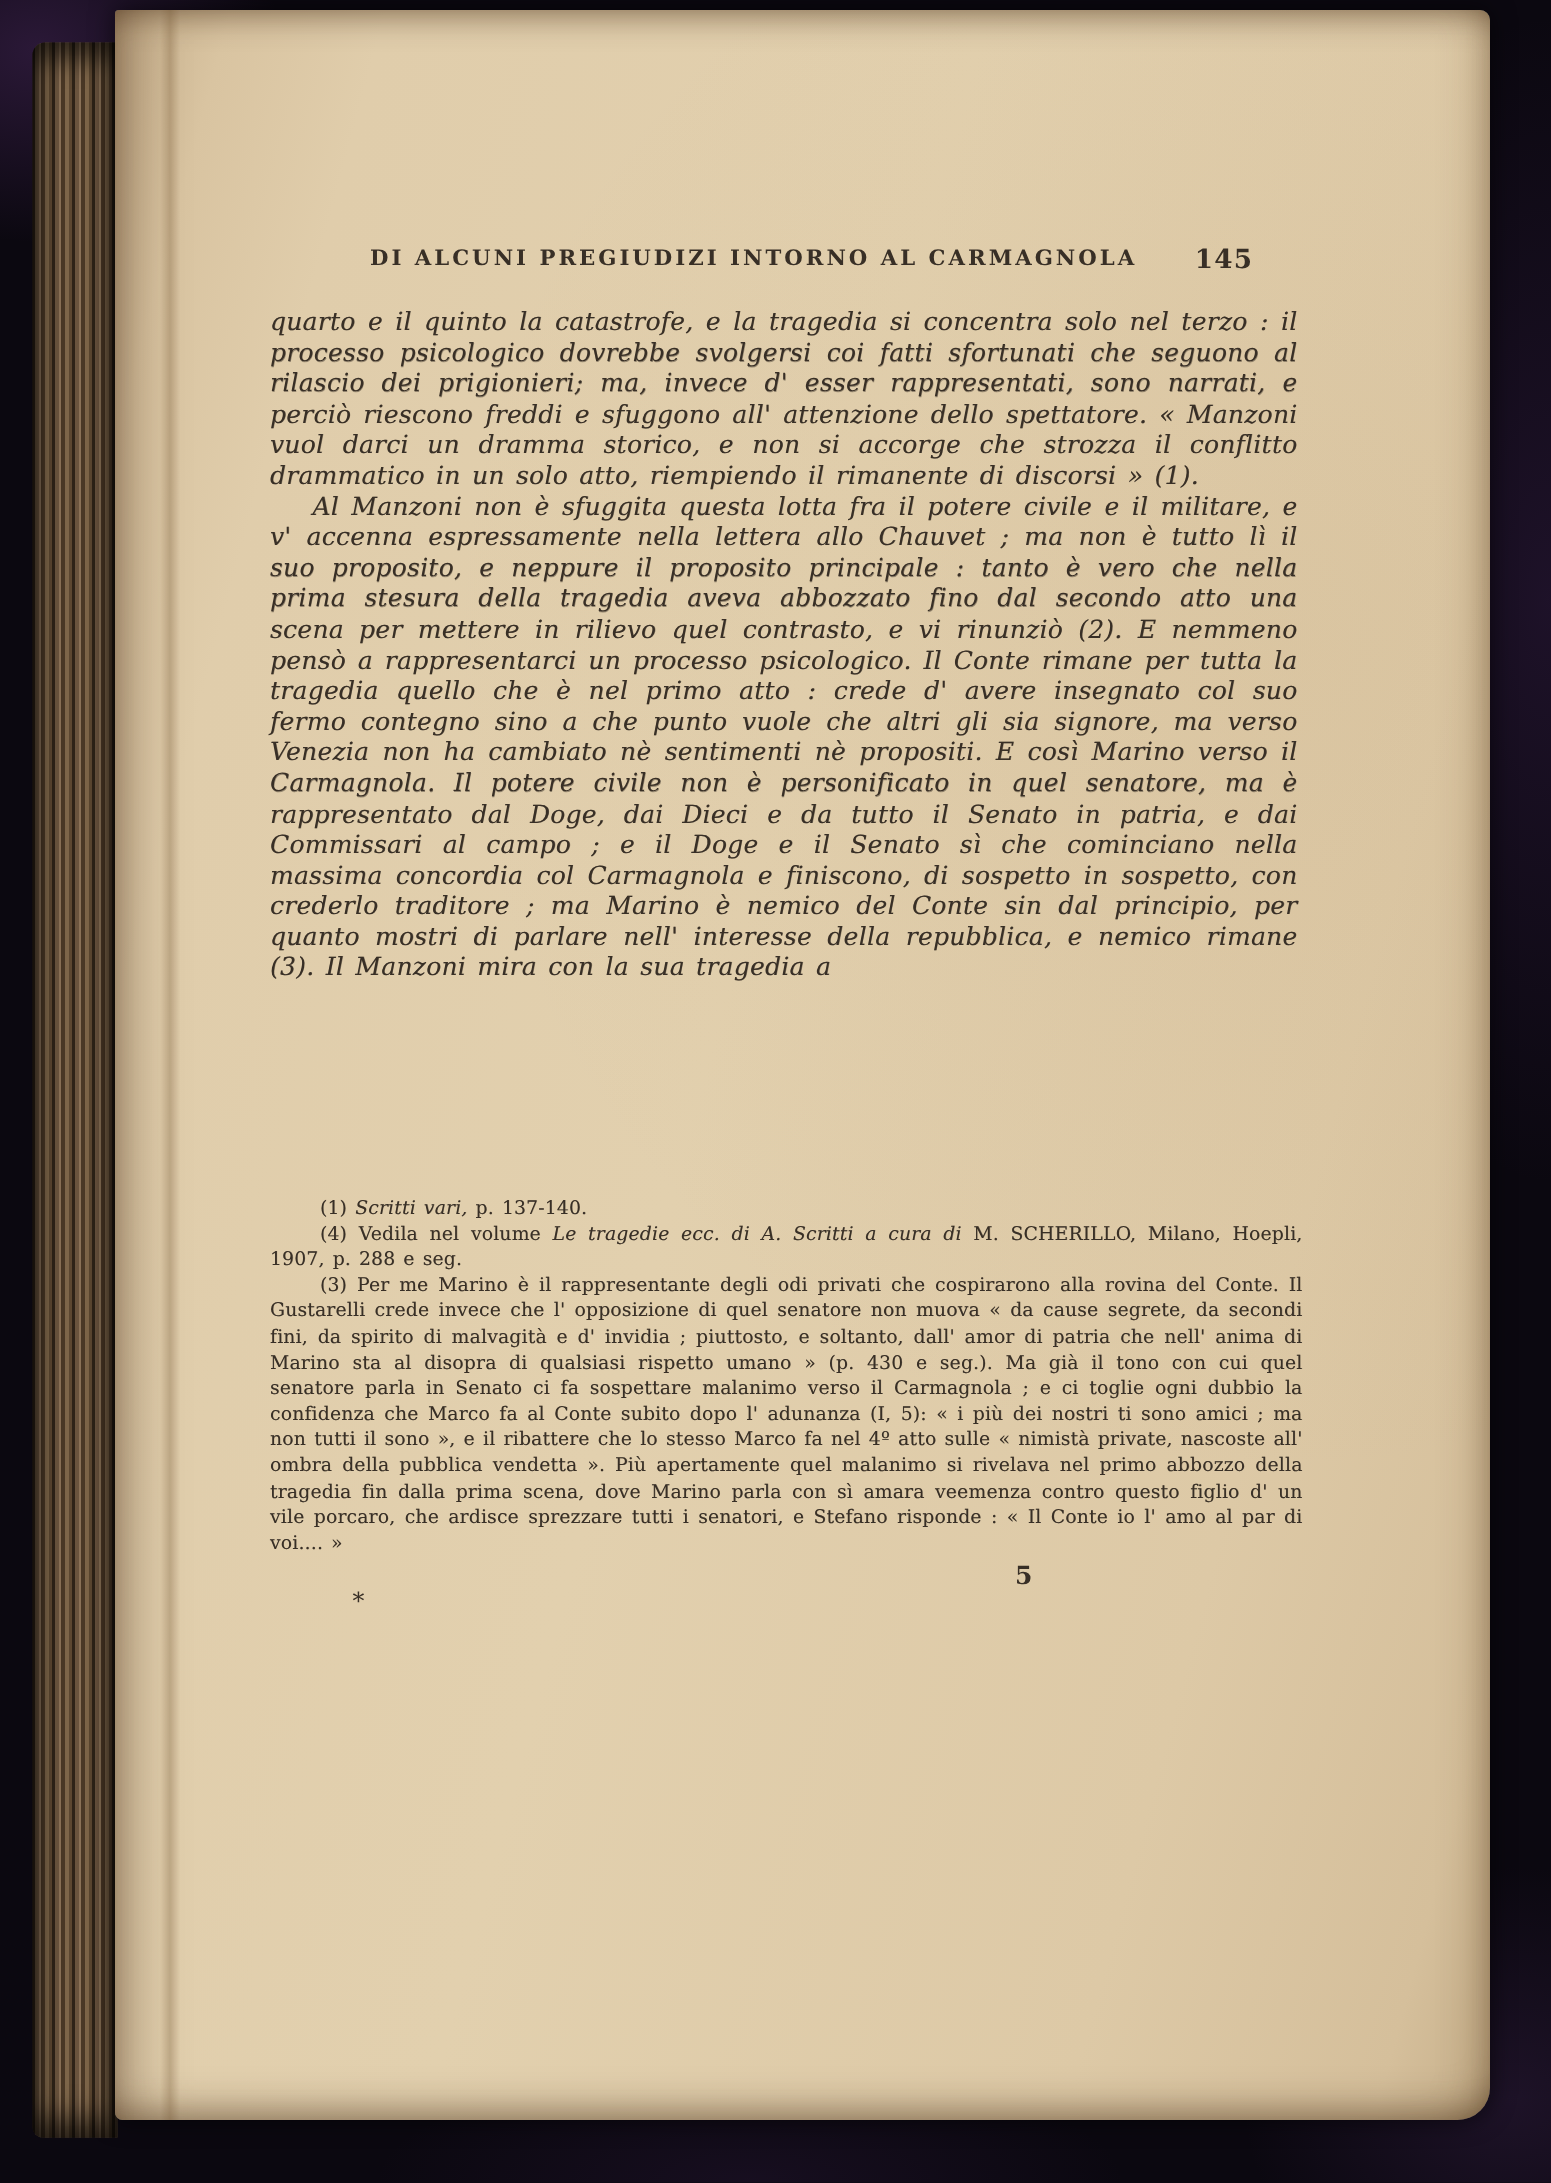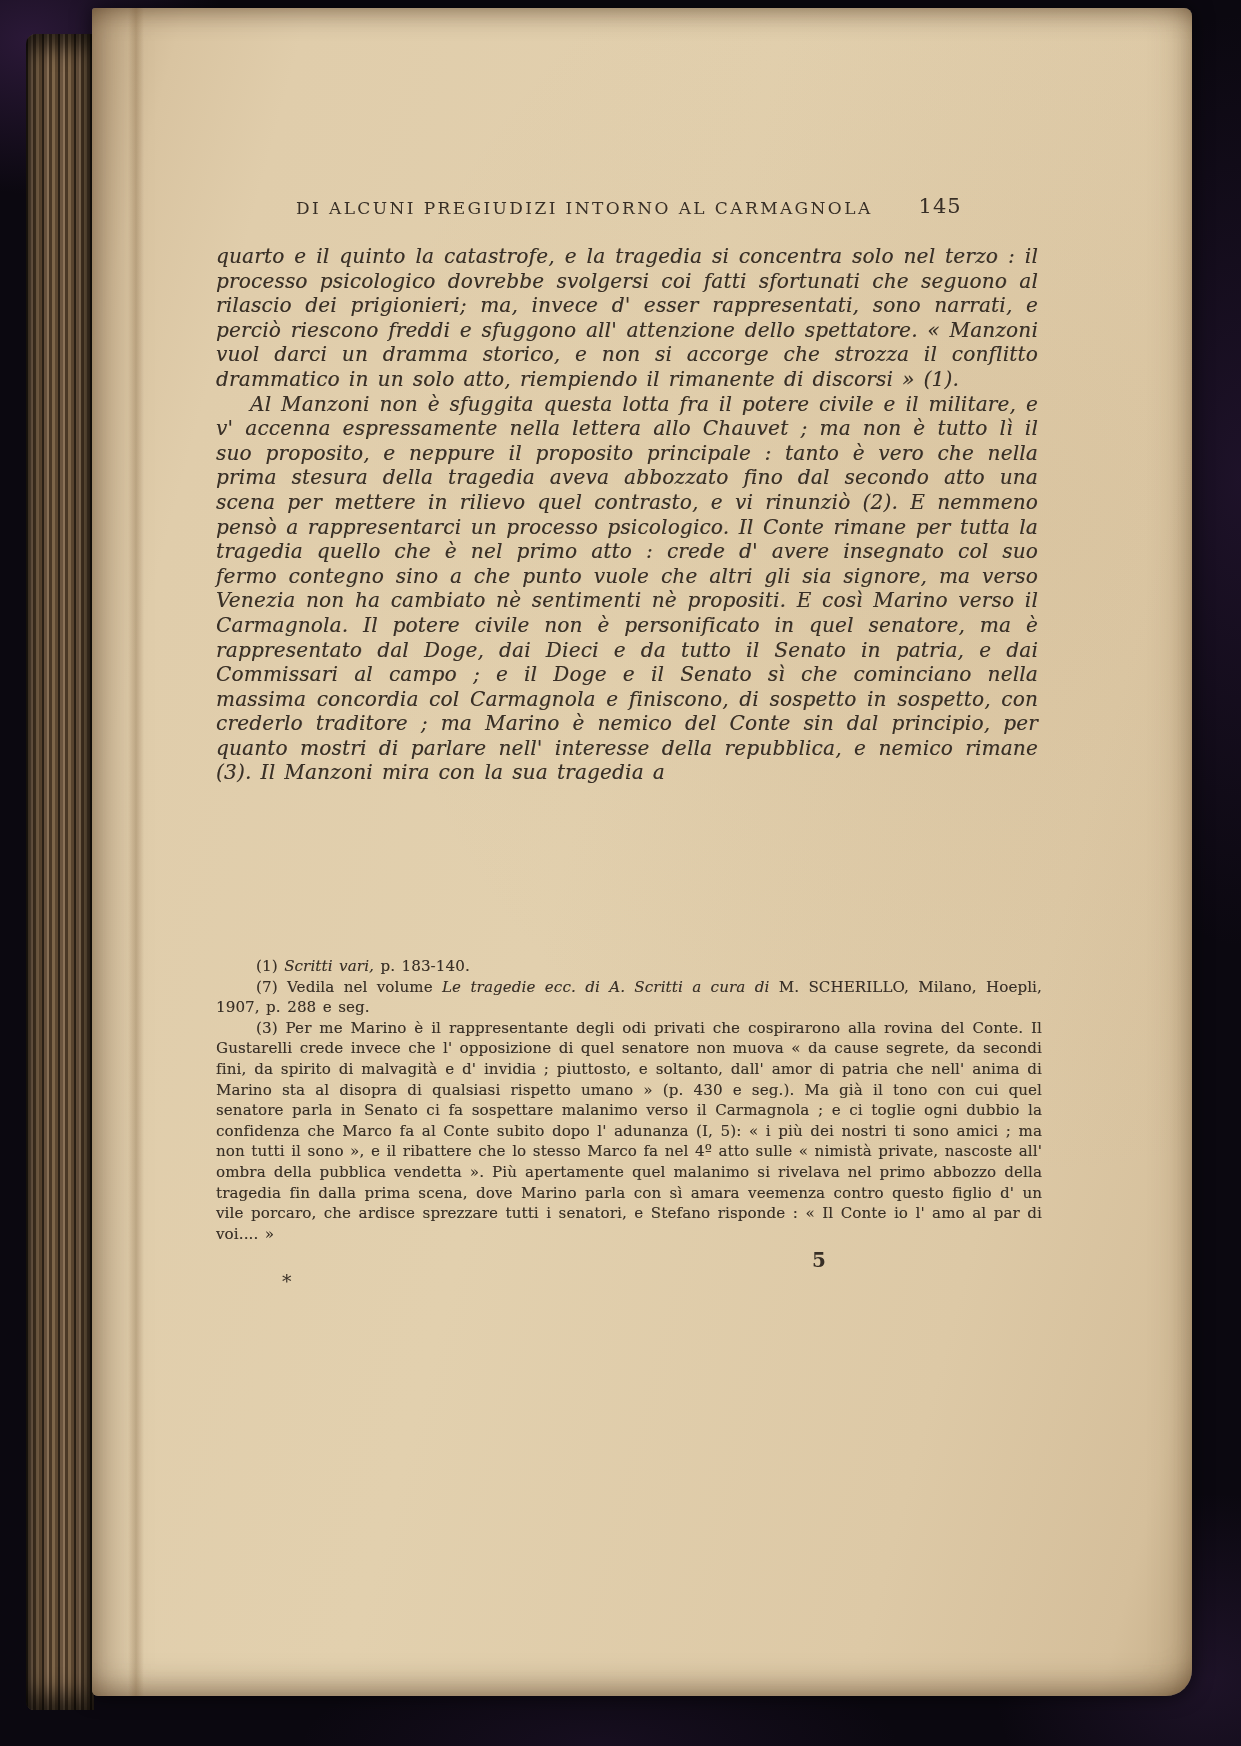--- a/index.html
+++ b/index.html
@@ -44,21 +44,21 @@
   }
   .crease {
     position:absolute; left:36px; top:0; width:16px; height:100%;
     background:linear-gradient(90deg, rgba(115,85,50,0), rgba(115,85,50,.30), rgba(115,85,50,0));
     pointer-events:none;
   }
   .content {
     position:absolute; left:124px; top:186px; width:822px; height:1400px;
     color:#382f26;
   }
-  .header { display:flex; align-items:flex-end; font-weight:normal; white-space:nowrap; }
+  .header { display:flex; align-items:center; font-weight:bold; white-space:nowrap; }
   .header-title { margin-left:80px; font-size:17px; letter-spacing:2.4px; }
   .header-num  { margin-left:46px; font-size:21px; letter-spacing:1px; }
 
   .body-text {
     margin-top:26px;
     font-size:20px; line-height:24.6px;
     text-align:justify;
     letter-spacing:.2px; word-spacing:2.5px;
     text-shadow:.3px .2px 0 rgba(56,47,38,.45);
   }
@@ -97,22 +97,22 @@
       <span class="header-title">DI ALCUNI PREGIUDIZI INTORNO AL CARMAGNOLA</span>
       <span class="header-num">145</span>
     </div>
 
     <div class="body-text">
         <p>quarto e il quinto la catastrofe, e la tragedia si concentra solo nel terzo : il processo psicologico dovrebbe svolgersi coi fatti sfortunati che seguono al rilascio dei prigionieri; ma, invece d' esser rappresentati, sono narrati, e perciò riescono freddi e sfuggono all' attenzione dello spettatore. « Manzoni vuol darci un dramma storico, e non si accorge che strozza il conflitto drammatico in un solo atto, riempiendo il rimanente di discorsi » (1).</p>
         <p>Al Manzoni non è sfuggita questa lotta fra il potere civile e il militare, e v' accenna espressamente nella lettera allo Chauvet ; ma non è tutto lì il suo proposito, e neppure il proposito principale : tanto è vero che nella prima stesura della tragedia aveva abbozzato fino dal secondo atto una scena per mettere in rilievo quel contrasto, e vi rinunziò (2). E nemmeno pensò a rappresentarci un processo psicologico. Il Conte rimane per tutta la tragedia quello che è nel primo atto : crede d' avere insegnato col suo fermo contegno sino a che punto vuole che altri gli sia signore, ma verso Venezia non ha cambiato nè sentimenti nè propositi. E così Marino verso il Carmagnola. Il potere civile non è personificato in quel senatore, ma è rappresentato dal Doge, dai Dieci e da tutto il Senato in patria, e dai Commissari al campo ; e il Doge e il Senato sì che cominciano nella massima concordia col Carmagnola e finiscono, di sospetto in sospetto, con crederlo traditore ; ma Marino è nemico del Conte sin dal principio, per quanto mostri di parlare nell' interesse della repubblica, e nemico rimane (3). Il Manzoni mira con la sua tragedia a</p>
       </div>
 
     <div class="footnotes">
-        <p><span>(1) </span><span style="font-style: italic;">Scritti vari,</span><span> p. 183-140.</span></p>
-        <p><span>(7) Vedila nel volume </span><span style="font-style: italic;">Le tragedie ecc. di A. Scritti a cura di</span><span> M. SCHERILLO, Milano, Hoepli, 1907, p. 288 e seg.</span></p>
+        <p><span>(1) </span><span style="font-style: italic;">Scritti vari,</span><span> p. 137-140.</span></p>
+        <p><span>(4) Vedila nel volume </span><span style="font-style: italic;">Le tragedie ecc. di A. Scritti a cura di</span><span> M. SCHERILLO, Milano, Hoepli, 1907, p. 288 e seg.</span></p>
         <p><span>(3) Per me Marino è il rappresentante degli odi privati che cospirarono alla rovina del Conte. Il Gustarelli crede invece che l' opposizione di quel senatore non muova « da cause segrete, da secondi fini, da spirito di malvagità e d' invidia ; piuttosto, e soltanto, dall' amor di patria che nell' anima di Marino sta al disopra di qualsiasi rispetto umano » (p. 430 e seg.). Ma già il tono con cui quel senatore parla in Senato ci fa sospettare malanimo verso il Carmagnola ; e ci toglie ogni dubbio la confidenza che Marco fa al Conte subito dopo l' adunanza (I, 5): « i più dei nostri ti sono amici ; ma non tutti il sono », e il ribattere che lo stesso Marco fa nel 4º atto sulle « nimistà private, nascoste all' ombra della pubblica vendetta ». Più apertamente quel malanimo si rivelava nel primo abbozzo della tragedia fin dalla prima scena, dove Marino parla con sì amara veemenza contro questo figlio d' un vile porcaro, che ardisce sprezzare tutti i senatori, e Stefano risponde : « Il Conte io l' amo al par di voi.... »</span></p>
       </div>
 
     <div class="sig-number">5</div>
 
     <div class="asterisk">*</div>
 
   </div>
 </div>
 

